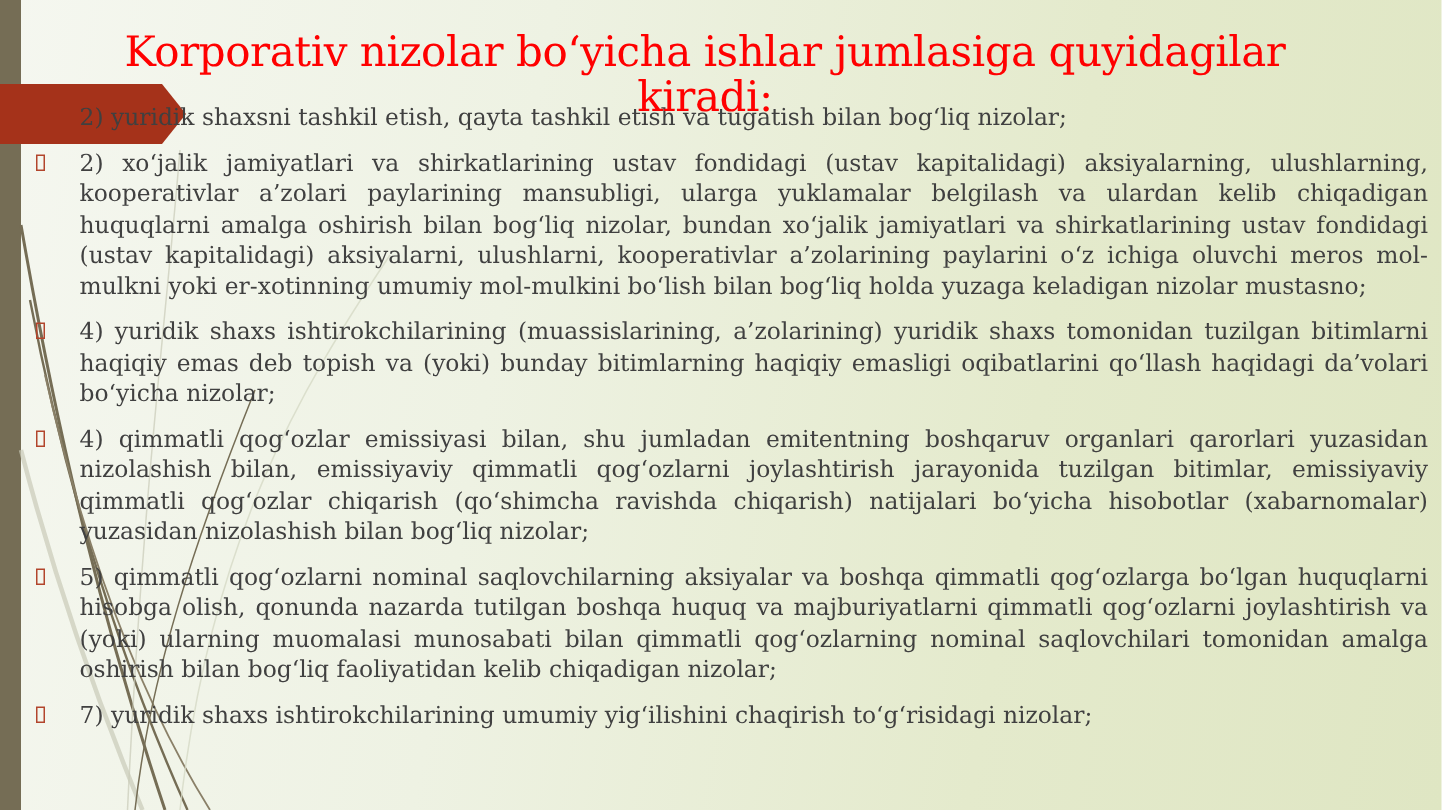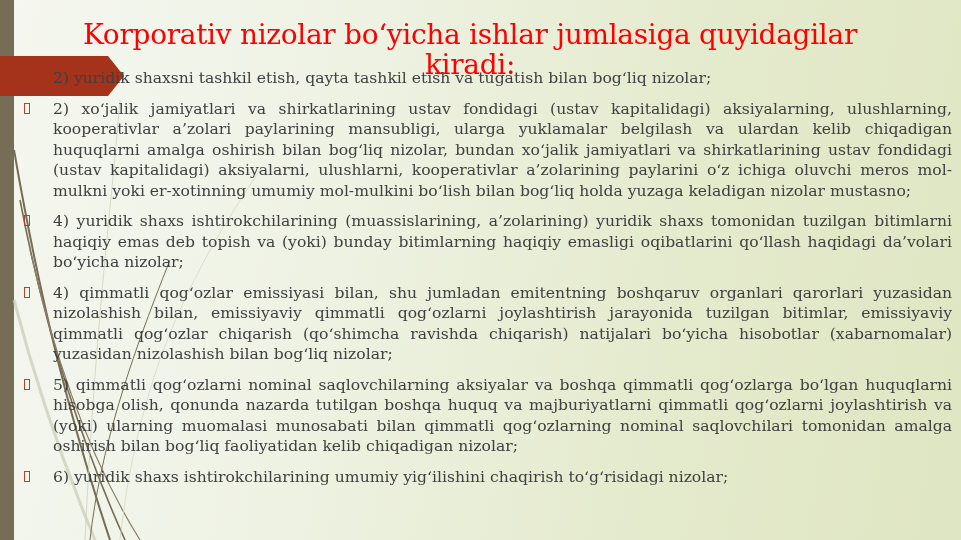--- a/index.html
+++ b/index.html
@@ -77,16 +77,16 @@
     <div class="item">
       <span class="bullet"></span>
       <span>4) qimmatli qog‘ozlar emissiyasi bilan, shu jumladan emitentning boshqaruv organlari qarorlari yuzasidan nizolashish bilan, emissiyaviy qimmatli qog‘ozlarni joylashtirish jarayonida tuzilgan bitimlar, emissiyaviy qimmatli qog‘ozlar chiqarish (qo‘shimcha ravishda chiqarish) natijalari bo‘yicha hisobotlar (xabarnomalar) yuzasidan nizolashish bilan bog‘liq nizolar;</span>
     </div>
     <div class="item">
       <span class="bullet"></span>
       <span>5) qimmatli qog‘ozlarni nominal saqlovchilarning aksiyalar va boshqa qimmatli qog‘ozlarga bo‘lgan huquqlarni hisobga olish, qonunda nazarda tutilgan boshqa huquq va majburiyatlarni qimmatli qog‘ozlarni joylashtirish va (yoki) ularning muomalasi munosabati bilan qimmatli qog‘ozlarning nominal saqlovchilari tomonidan amalga oshirish bilan bog‘liq faoliyatidan kelib chiqadigan nizolar;</span>
     </div>
     <div class="item">
       <span class="bullet"></span>
-      <span>6) yuridik shaxs ishtirokchilarining umumiy yig‘ilishini chaqirish to‘g‘risidagi nizolar;</span>
+      <span>7) yuridik shaxs ishtirokchilarining umumiy yig‘ilishini chaqirish to‘g‘risidagi nizolar;</span>
     </div>
   </div>
 </div>
 
 </body></html>

